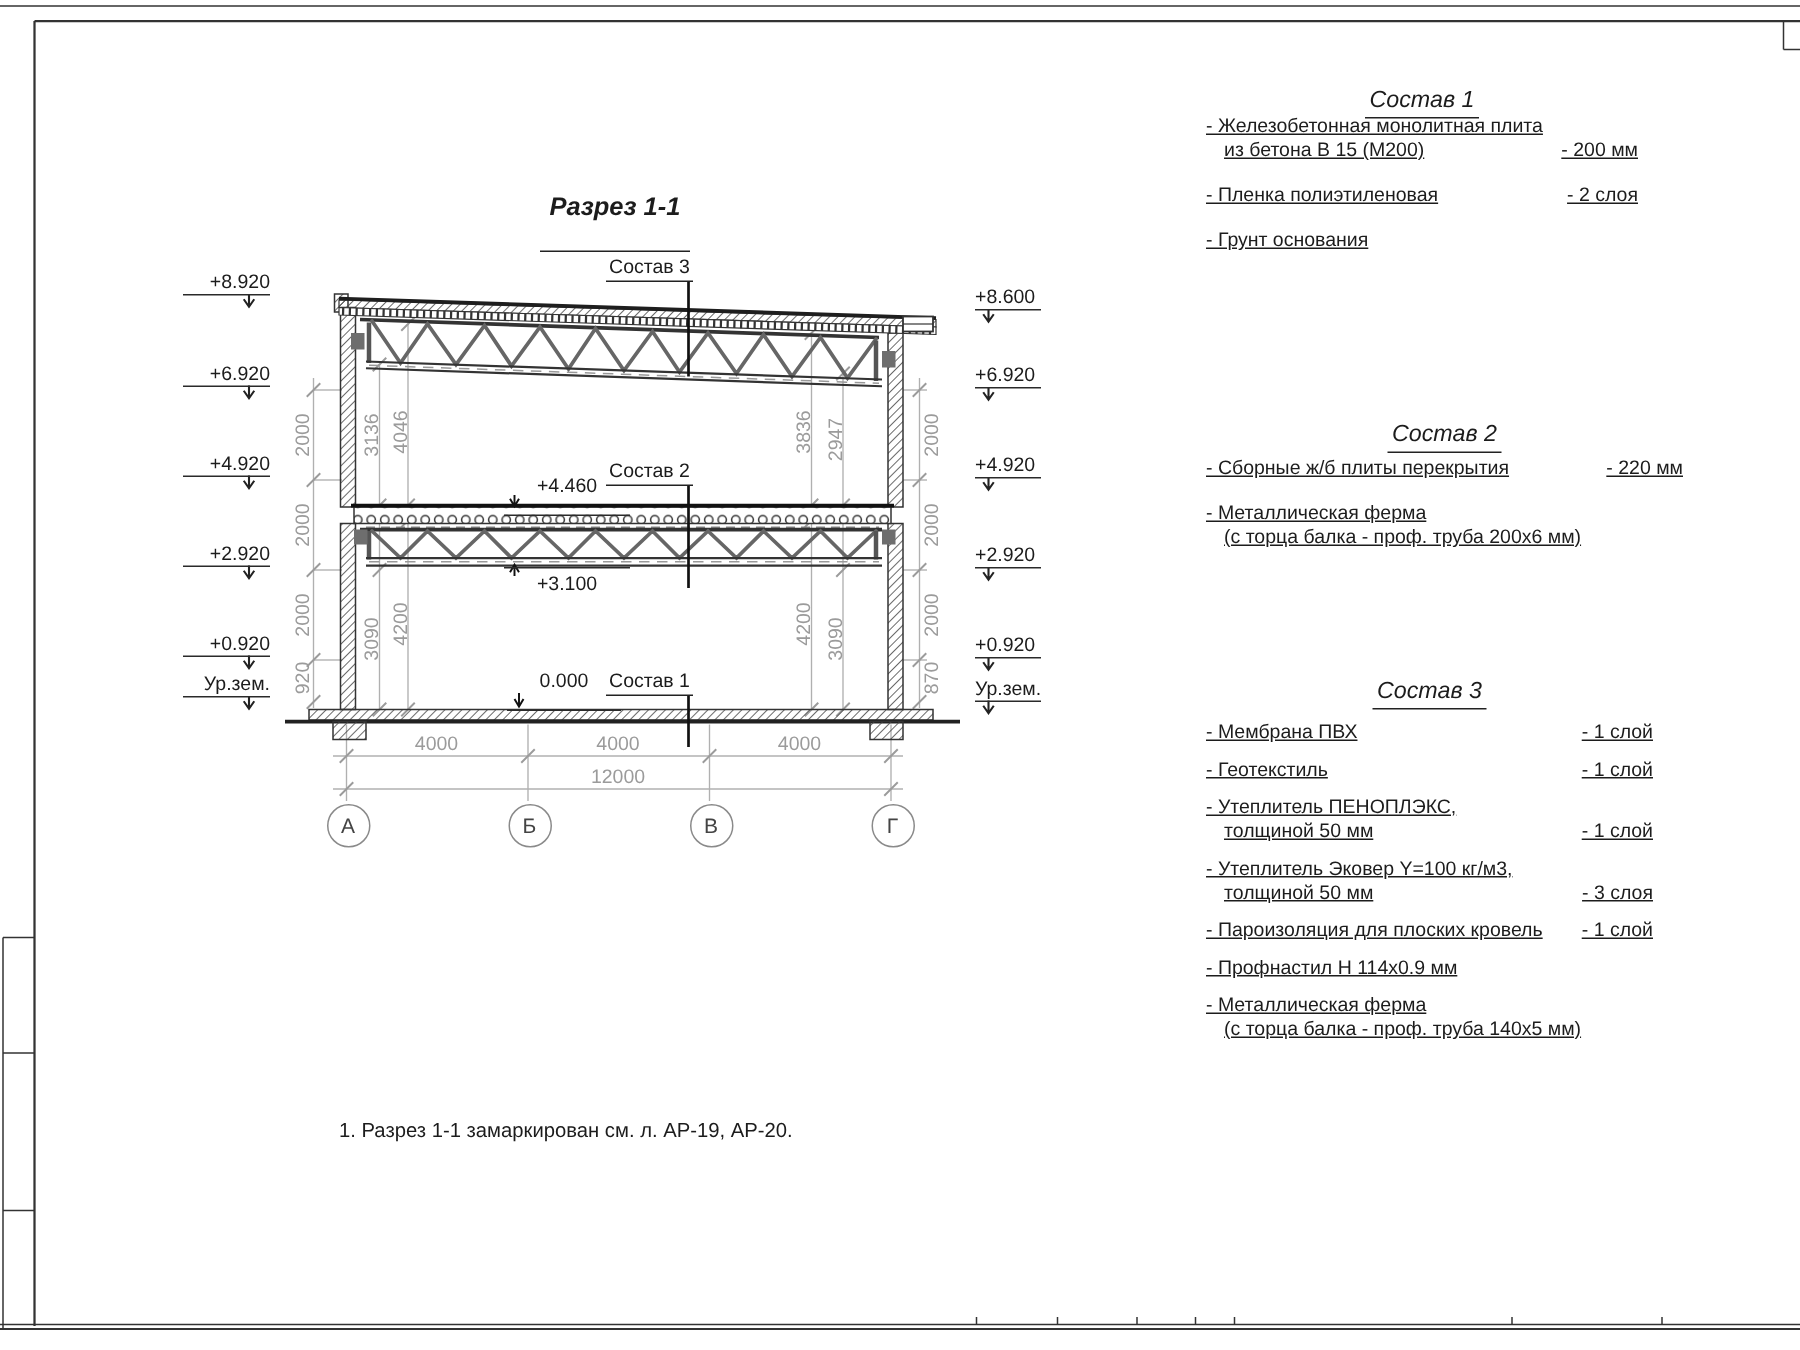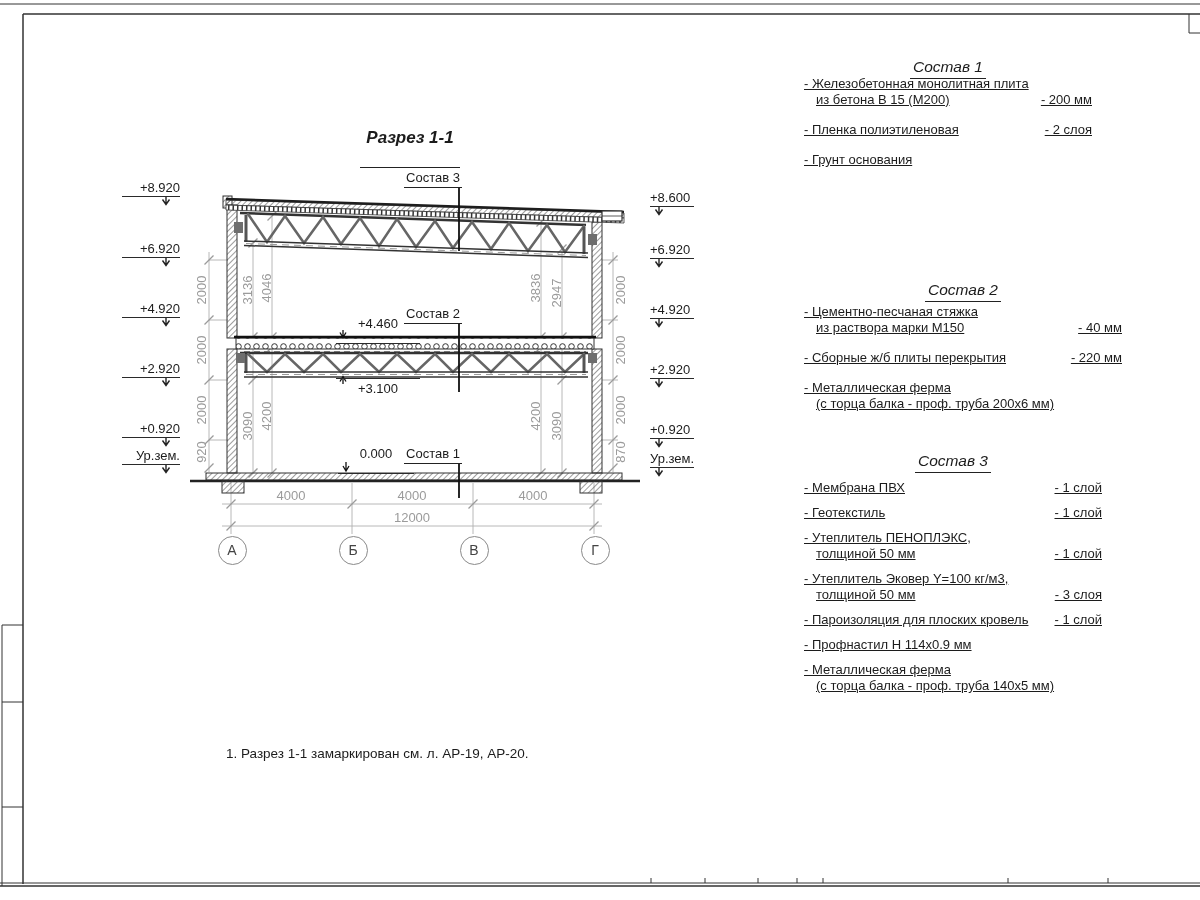--- a/index.html
+++ b/index.html
@@ -290,25 +290,20 @@
       <div class="ctext">- Грунт основания</div>
       <div class="cval"></div>
     </div>
   </div>
 
   <div class="t" style="left:804px;top:263px;width:318px;text-align:center;">
     <span class="chead"><span>Состав 2</span></span>
   </div>
   <div class="comp items" style="left:804px;top:304px;width:318px;">
     <div class="citem">
-      <div class="ctext">- Цементно-песчаная стяжка
-из раствора марки М150</div>
-      <div class="cval">- 40 мм</div>
-    </div>
-    <div class="citem">
       <div class="ctext">- Сборные ж/б плиты перекрытия</div>
       <div class="cval">- 220 мм</div>
     </div>
     <div class="citem">
       <div class="ctext" style="max-width:290px;">- Металлическая ферма
 (с торца балка - проф. труба 200х6 мм)</div>
       <div class="cval"></div>
     </div>
   </div>
 

